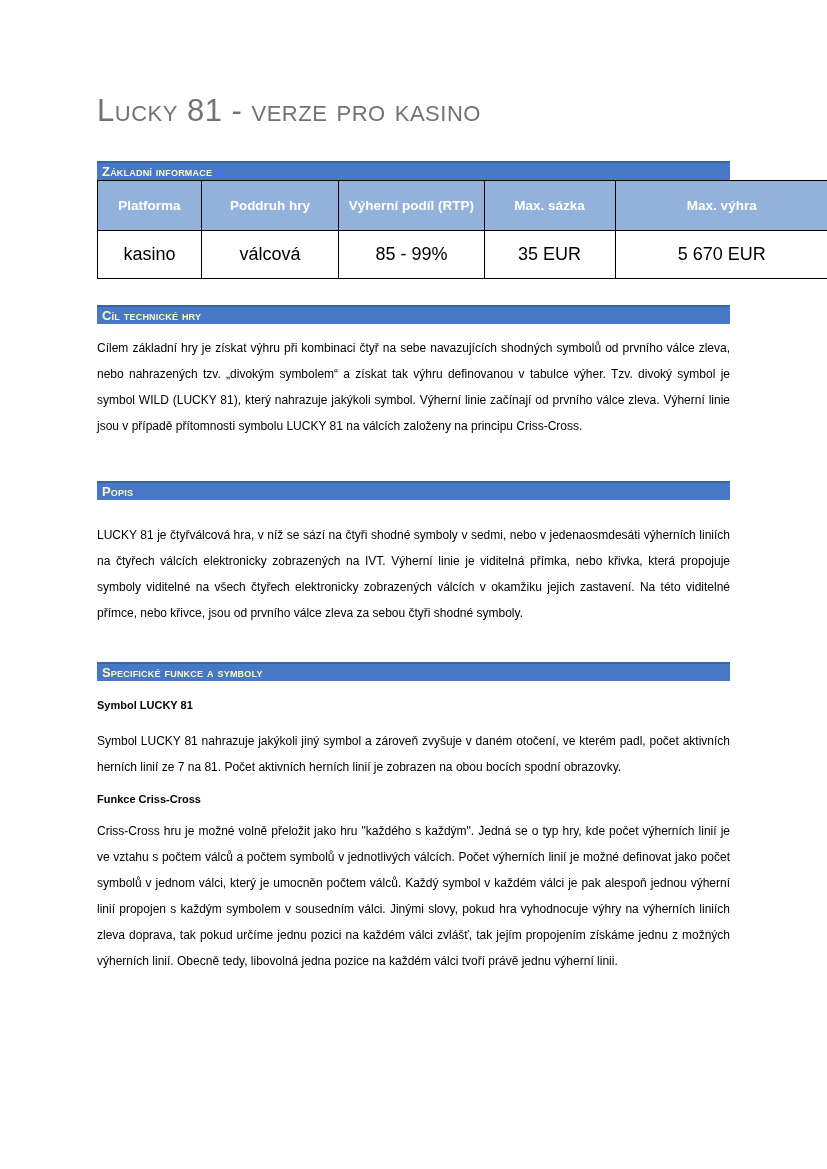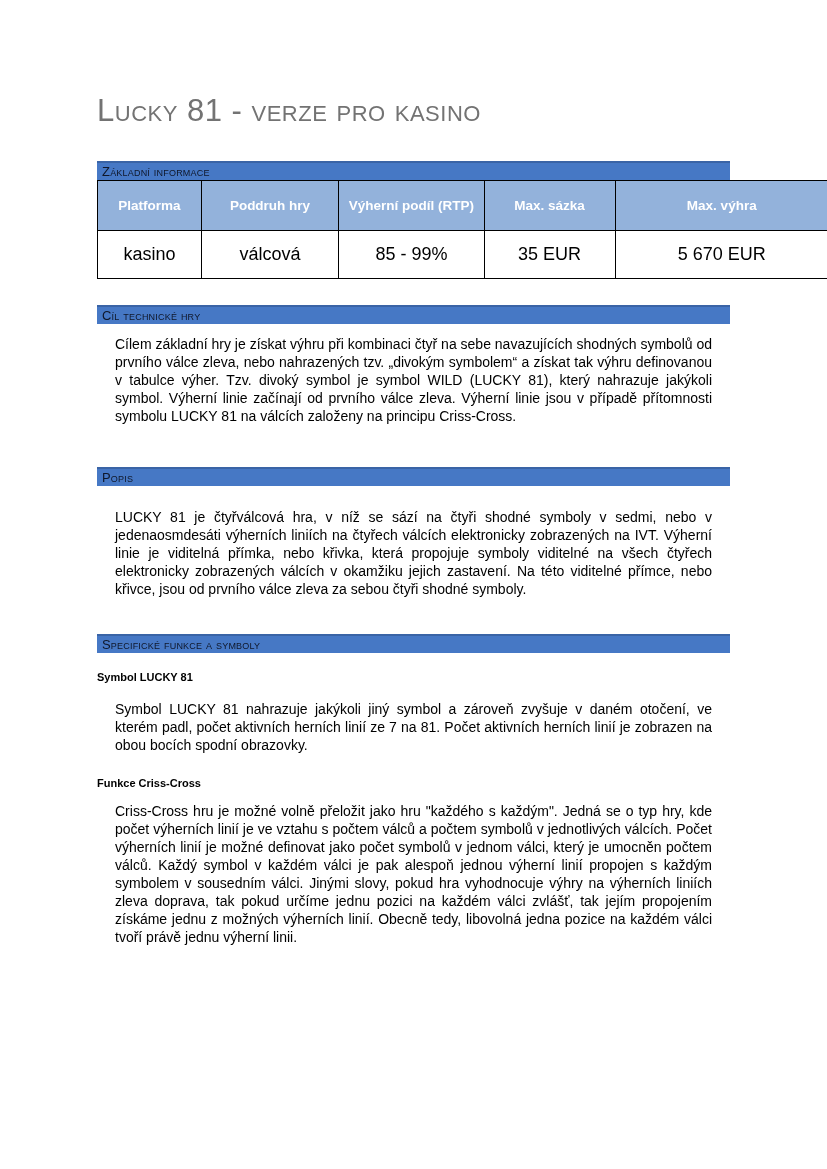--- a/index.html
+++ b/index.html
@@ -34,22 +34,22 @@
     margin-top: 31px;
     background: #4678C5;
     border-top: 2px solid #3A64A6;
     height: 17px;
     padding-left: 5px;
     display: flex;
     align-items: center;
     box-sizing: content-box;
   }
   .bar-label {
-    color: #0f172a;
-    font-weight: normal;
+    color: #fef9c3;
+    font-weight: bold;
     font-size: 13px;
     line-height: 15px;
     font-variant: small-caps;
     letter-spacing: 0.2px;
   }
   .info-table {
     border-collapse: collapse;
     width: 732px;
     table-layout: fixed;
   }
@@ -67,23 +67,23 @@
     font-weight: bold;
     line-height: 19px;
     height: 49px;
   }
   .info-table td {
     background: #ffffff;
     font-size: 18px;
     height: 47px;
   }
   .body-text {
-    margin: 18px;
-    font-size: 14px;
-    line-height: 18px;
+    margin: 0;
+    font-size: 12px;
+    line-height: 26px;
     text-align: justify;
   }
   .subheading {
     margin: 0;
     font-size: 11px;
     font-weight: bold;
     line-height: 22px;
   }
   
   .bar-goal     { margin-top: 26px; }

